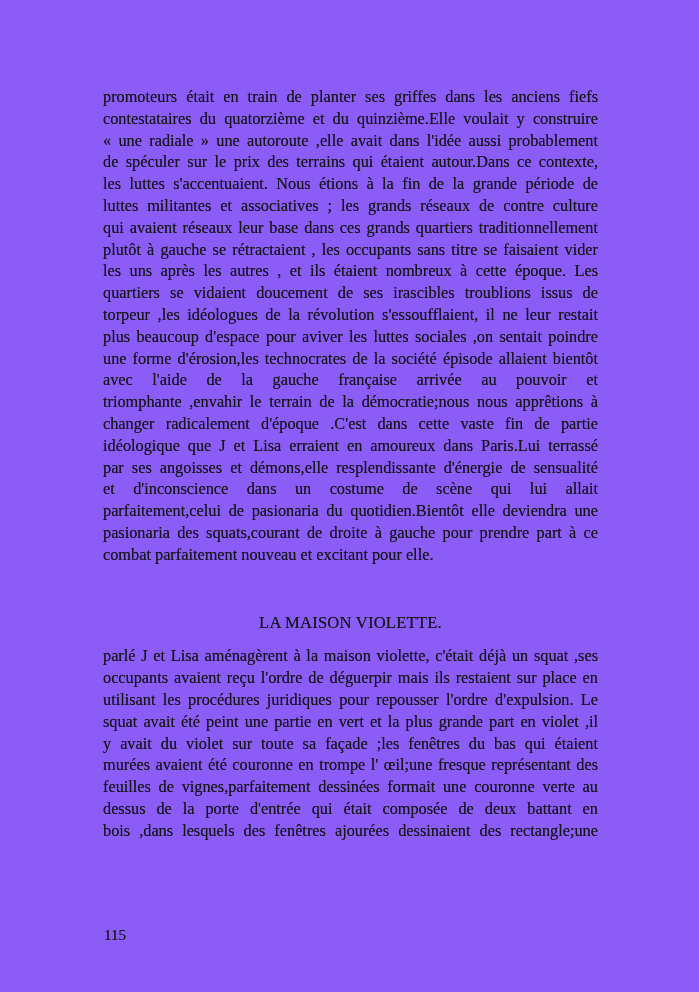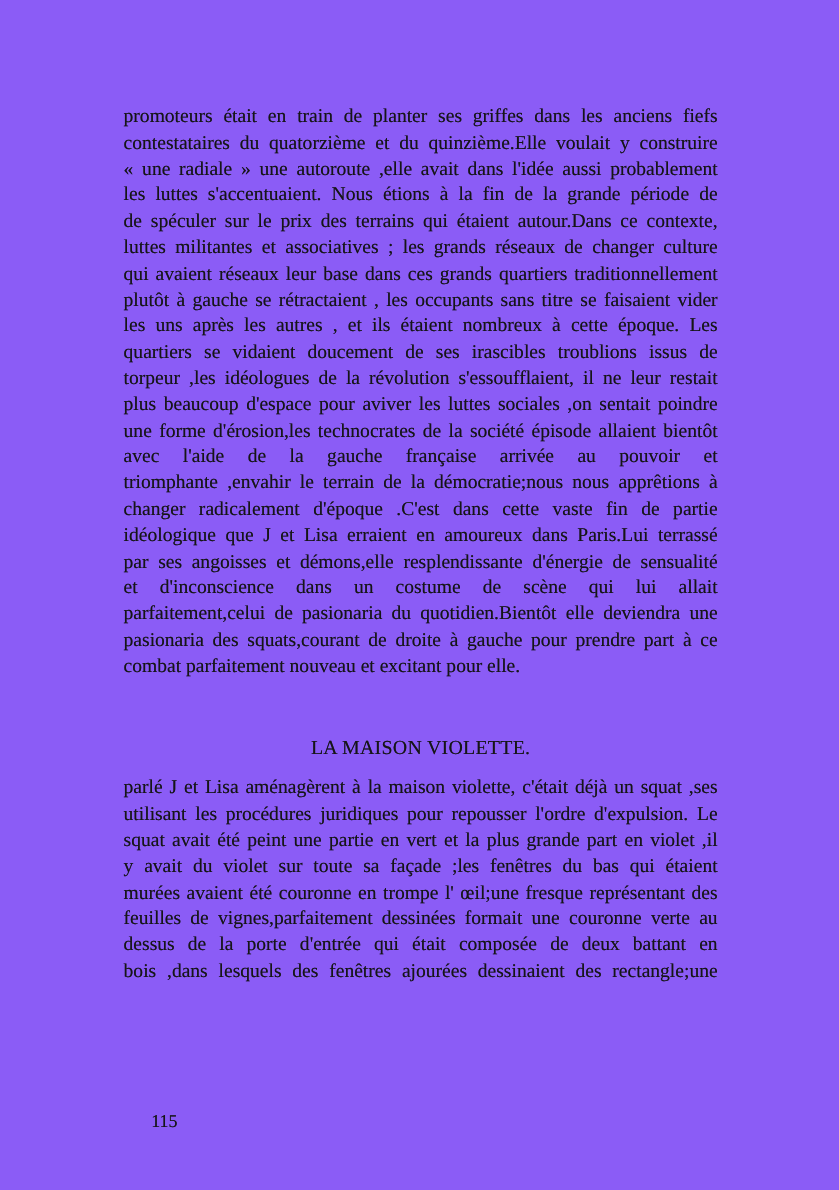--- a/index.html
+++ b/index.html
@@ -40,36 +40,35 @@
     text-align: center;
     letter-spacing: 0.2px;
   }
   .page-number {
     position: absolute;
     left: 104px;
     top: 926px;
     font-size: 15px;
     line-height: 18px;
     text-shadow: 0 0 0.3px rgba(0,0,0,0.55);
-    margin-left: 22px;
   }
 </style>
 </head>
 <body>
 
 <div class="page">
   <div class="text-block">
 
     <div class="paragraph">
       <div class="line">promoteurs était en train de planter ses griffes dans les anciens fiefs</div>
       <div class="line">contestataires du quatorzième et du quinzième.Elle voulait y construire</div>
       <div class="line">« une radiale » une autoroute ,elle avait dans l'idée aussi probablement</div>
+      <div class="line">de spéculer sur le prix des terrains qui étaient autour.Dans ce contexte,</div>
       <div class="line">les luttes s'accentuaient. Nous étions à la fin de la grande période de</div>
-      <div class="line">de spéculer sur le prix des terrains qui étaient autour.Dans ce contexte,</div>
-      <div class="line">luttes militantes et associatives ; les grands réseaux de changer culture</div>
+      <div class="line">luttes militantes et associatives ; les grands réseaux de contre culture</div>
       <div class="line">qui avaient réseaux leur base dans ces grands quartiers traditionnellement</div>
       <div class="line">plutôt à gauche se rétractaient , les occupants sans titre se faisaient vider</div>
       <div class="line">les uns après les autres , et ils étaient nombreux à cette époque. Les</div>
       <div class="line">quartiers se vidaient doucement de ses irascibles troublions issus de</div>
       <div class="line">torpeur ,les idéologues de la révolution s'essoufflaient, il ne leur restait</div>
       <div class="line">plus beaucoup d'espace pour aviver les luttes sociales ,on sentait poindre</div>
       <div class="line">une forme d'érosion,les technocrates de la société épisode allaient bientôt</div>
       <div class="line">avec l'aide de la gauche française arrivée au pouvoir et</div>
       <div class="line">triomphante ,envahir le terrain de la démocratie;nous nous apprêtions à</div>
       <div class="line">changer radicalement d'époque .C'est dans cette vaste fin de partie</div>
@@ -78,20 +77,21 @@
       <div class="line">et d'inconscience dans un costume de scène qui lui allait</div>
       <div class="line">parfaitement,celui de pasionaria du quotidien.Bientôt elle deviendra une</div>
       <div class="line">pasionaria des squats,courant de droite à gauche pour prendre part à ce</div>
       <div class="line last">combat parfaitement nouveau et excitant pour elle.</div>
     </div>
 
     <h2 class="heading">LA MAISON VIOLETTE.</h2>
 
     <div class="paragraph">
       <div class="line">parlé J et Lisa aménagèrent à la maison violette, c'était déjà un squat ,ses</div>
+      <div class="line">occupants avaient reçu l'ordre de déguerpir mais ils restaient sur place en</div>
       <div class="line">utilisant les procédures juridiques pour repousser l'ordre d'expulsion. Le</div>
       <div class="line">squat avait été peint une partie en vert et la plus grande part en violet ,il</div>
       <div class="line">y avait du violet sur toute sa façade ;les fenêtres du bas qui étaient</div>
       <div class="line">murées avaient été couronne en trompe l' œil;une fresque représentant des</div>
       <div class="line">feuilles de vignes,parfaitement dessinées formait une couronne verte au</div>
       <div class="line">dessus de la porte d'entrée qui était composée de deux battant en</div>
       <div class="line">bois ,dans lesquels des fenêtres ajourées dessinaient des rectangle;une</div>
     </div>
 
   </div>

